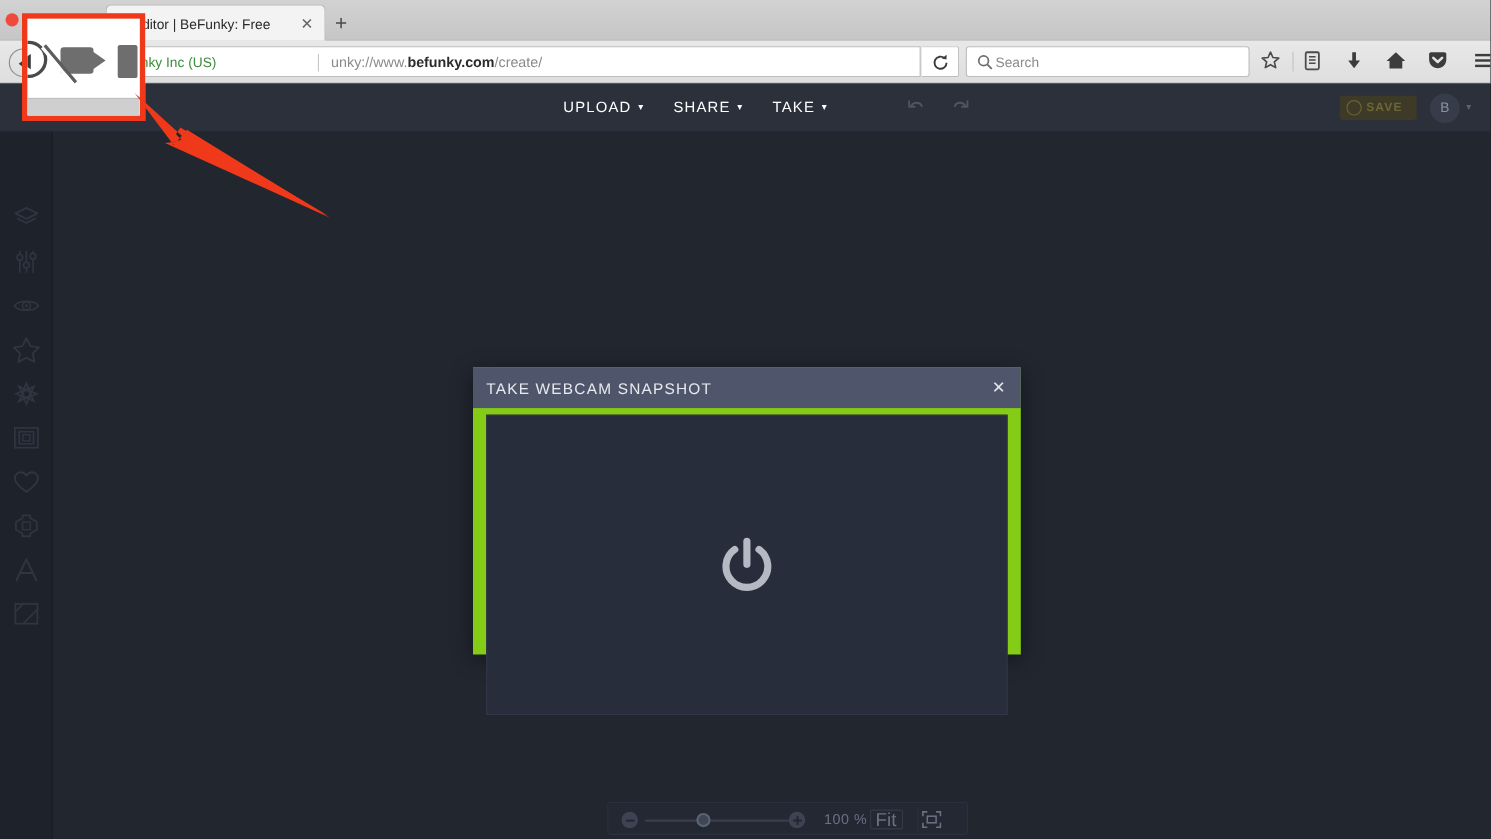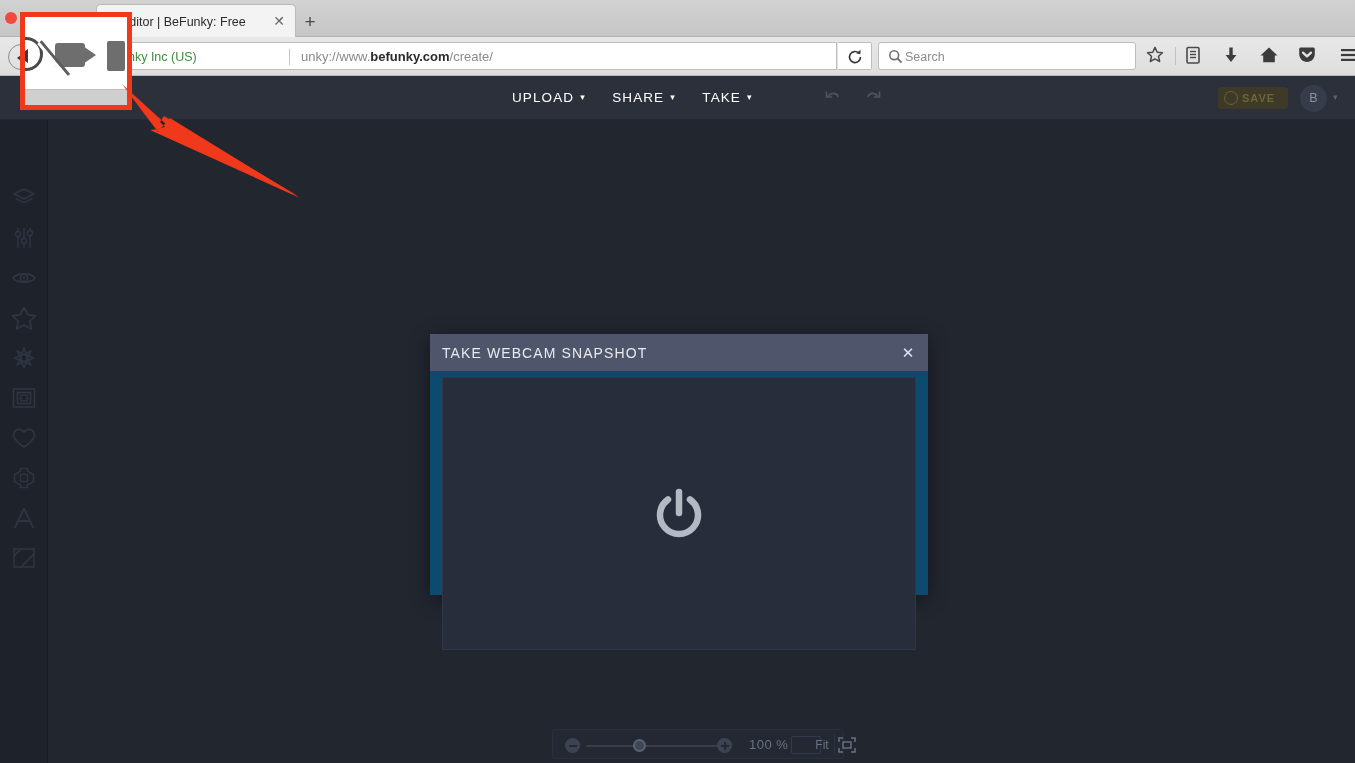--- a/index.html
+++ b/index.html
@@ -151,21 +151,21 @@
   }
   .side-ico {
     position:absolute; left:8px; width:32px; height:32px; cursor:pointer;
     color:#282d38;
   }
   .side-ico svg { display:block; }
 
   .canvas-area { position:absolute; left:48px; top:44px; width:1307px; height:643px; background:#22262f; }
 
   .bottombar {
-    position:absolute; left:552px; top:653px; width:292px; height:30px;
+    position:absolute; left:552px; top:653px; width:328px; height:30px;
     border:1px solid #2b3040; border-radius:3px; background:#232833;
   }
   .zm-btn {
     position:absolute; top:8px; width:15px; height:15px; border-radius:50%;
     background:#3d4352; cursor:pointer;
   }
   .zm-btn:before {
     content:""; position:absolute; left:3.5px; top:6.5px; width:8px; height:2px; background:#232833;
   }
   .zm-plus:after {
@@ -180,31 +180,31 @@
   }
   .zm-pct {
     position:absolute; left:196px; top:7px; height:16px; line-height:16px;
     font-size:13px; color:#6a7183; letter-spacing:.5px;
   }
   .fit-btn {
     position:absolute; left:238px; top:6px; width:30px; height:18px;
     border:1px solid #333a49; border-radius:2px; cursor:pointer;
   }
   .fit-btn span {
-    position:absolute; left:16px; top:0; width:28px; height:17px; line-height:17px;
-    text-align:center; font-size:12px; color:#6a7183;
+    position:absolute; left:4px; top:0; width:28px; height:17px; line-height:17px;
+    text-align:left; font-size:17px; color:#6a7183;
   }
   .bb-sep { position:absolute; left:281px; top:4px; width:1px; height:22px; background:#2d3341; }
   .fitscreen-ico { position:absolute; left:285px; top:7px; width:18px; height:16px; cursor:pointer; }
 </style>
 <style>
   
   .modal {
     position:absolute; left:430px; top:258px; width:498px; height:261px;
-    background:#0c4a6e;
+    background:#84cc16;
     box-shadow:0 4px 18px rgba(0,0,0,.45);
   }
   .modal-head {
     position:absolute; left:0; top:0; width:498px; height:37px;
     background:#4f566b;
   }
   .modal-title {
     position:absolute; left:12px; top:10px; height:18px; line-height:18px;
     font-size:14px; color:#e8eaef; letter-spacing:1.1px;
   }

